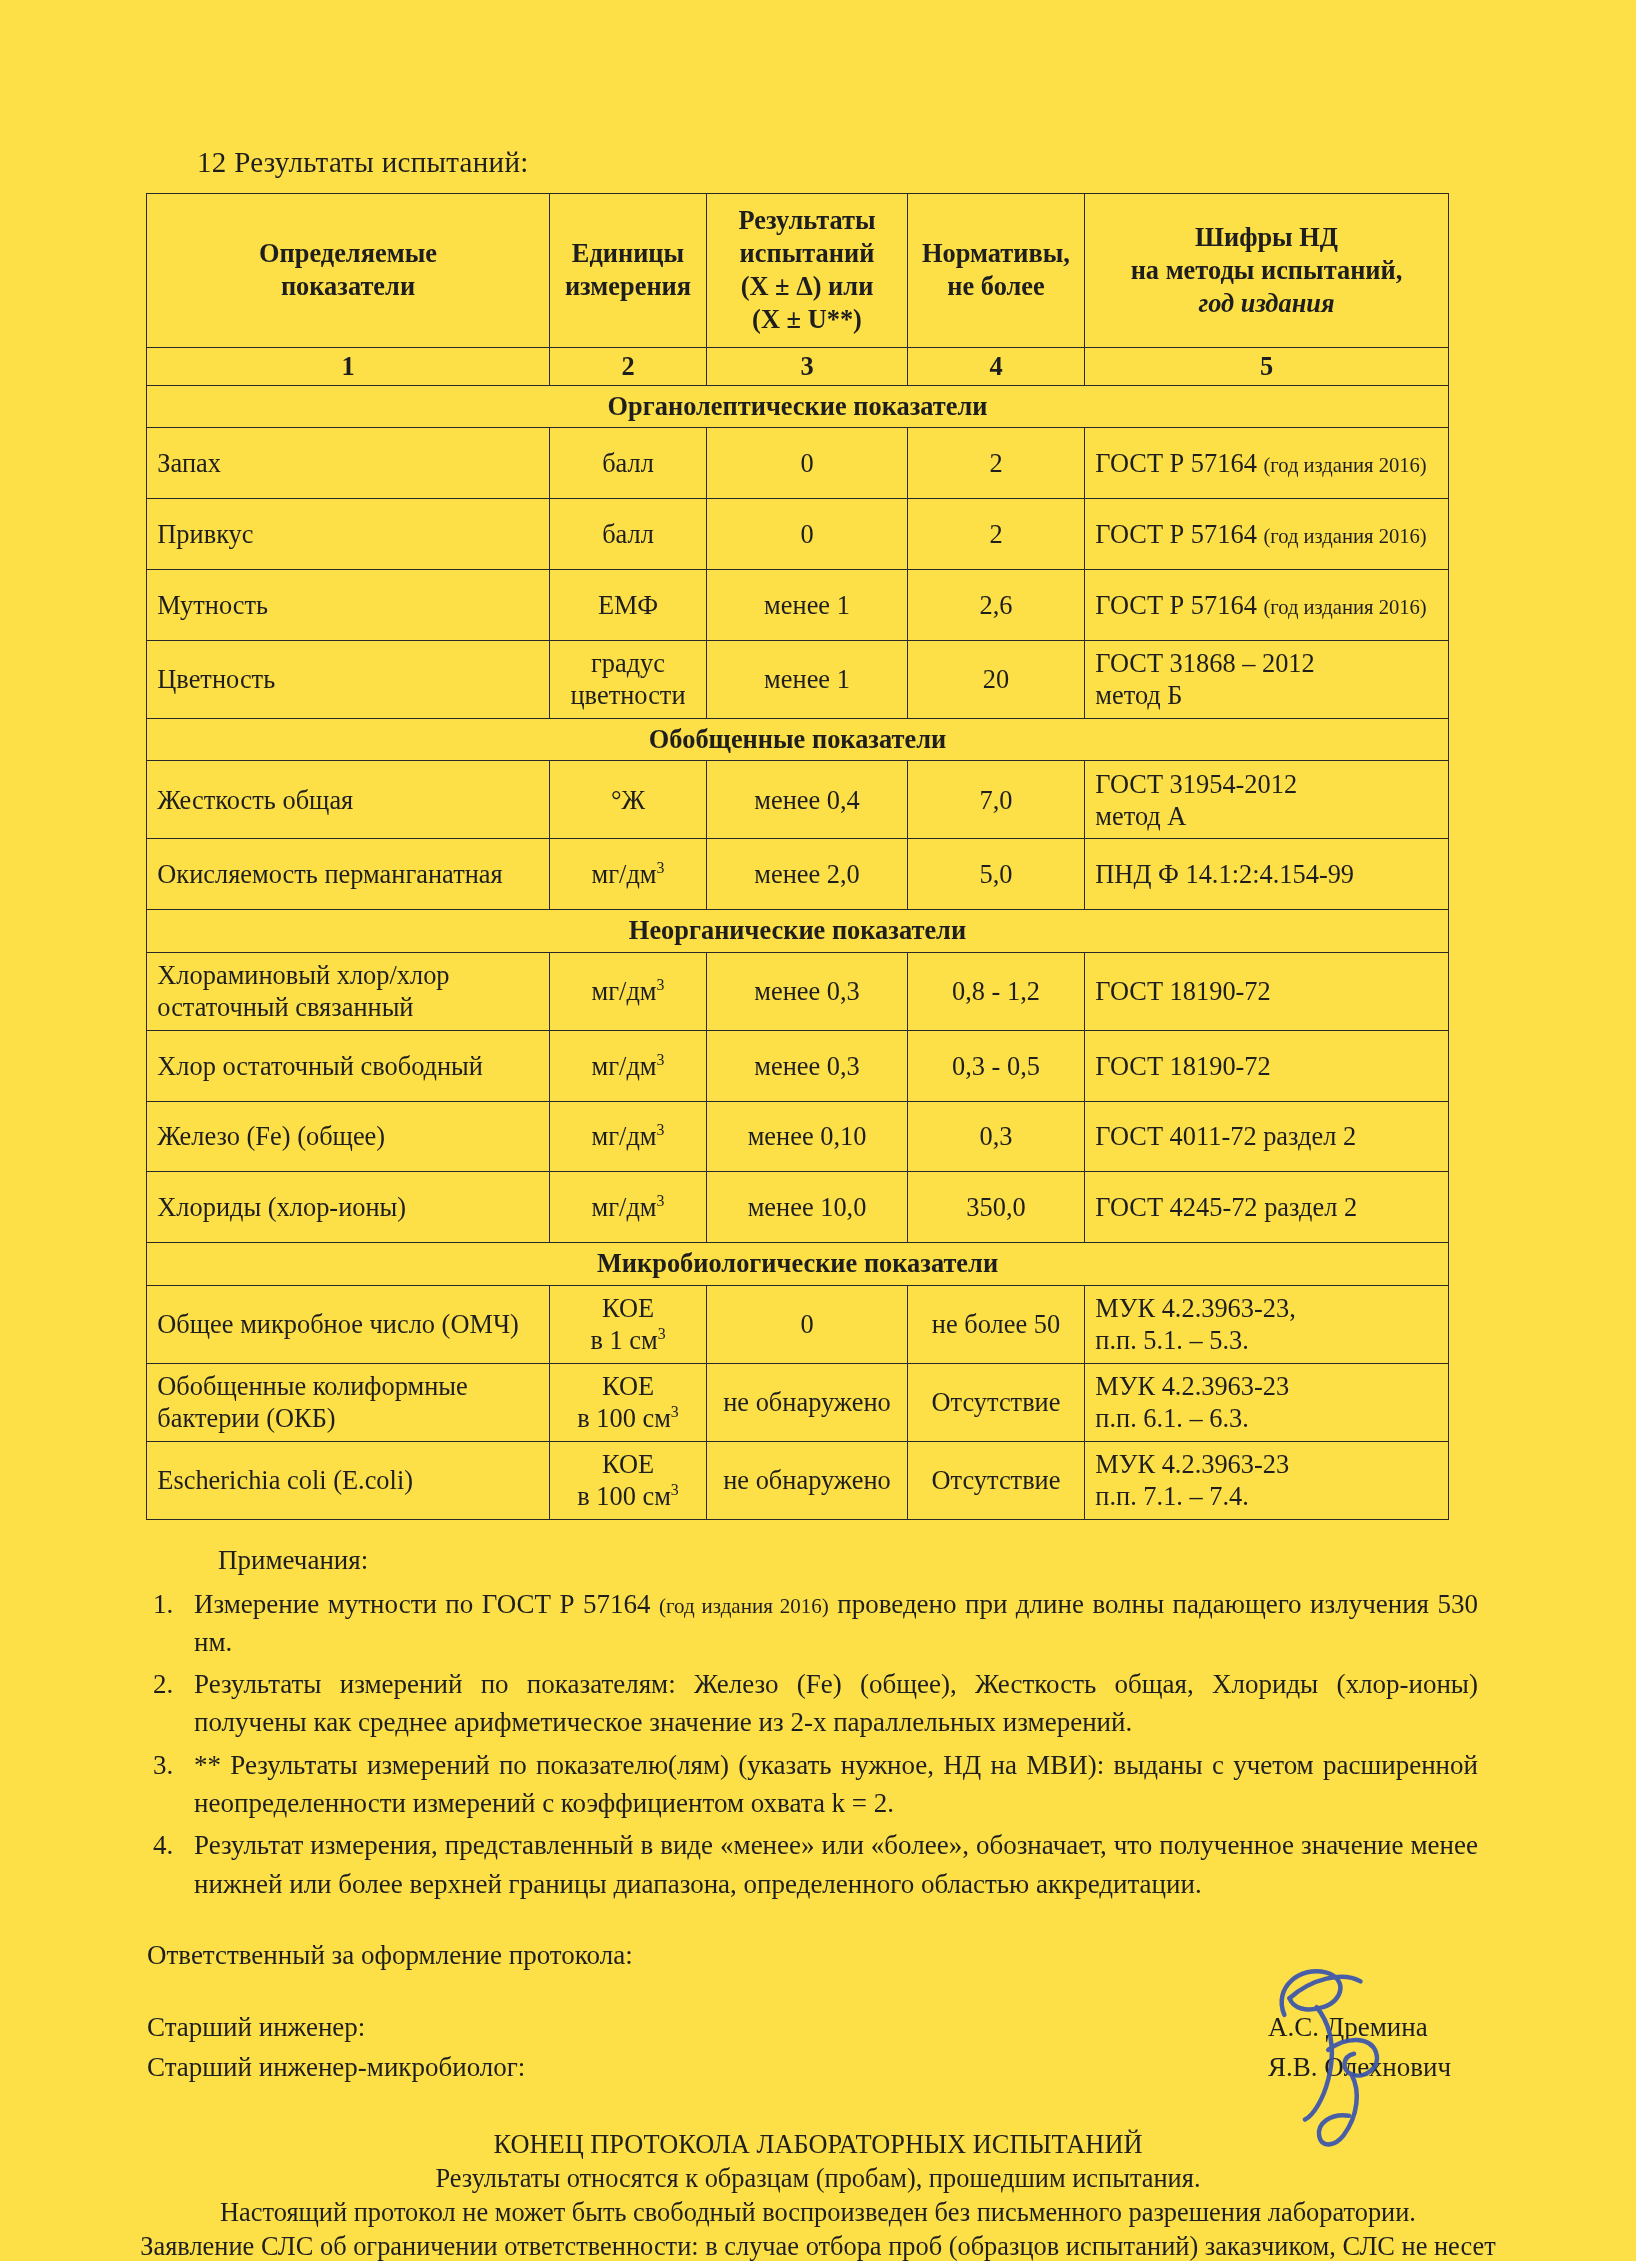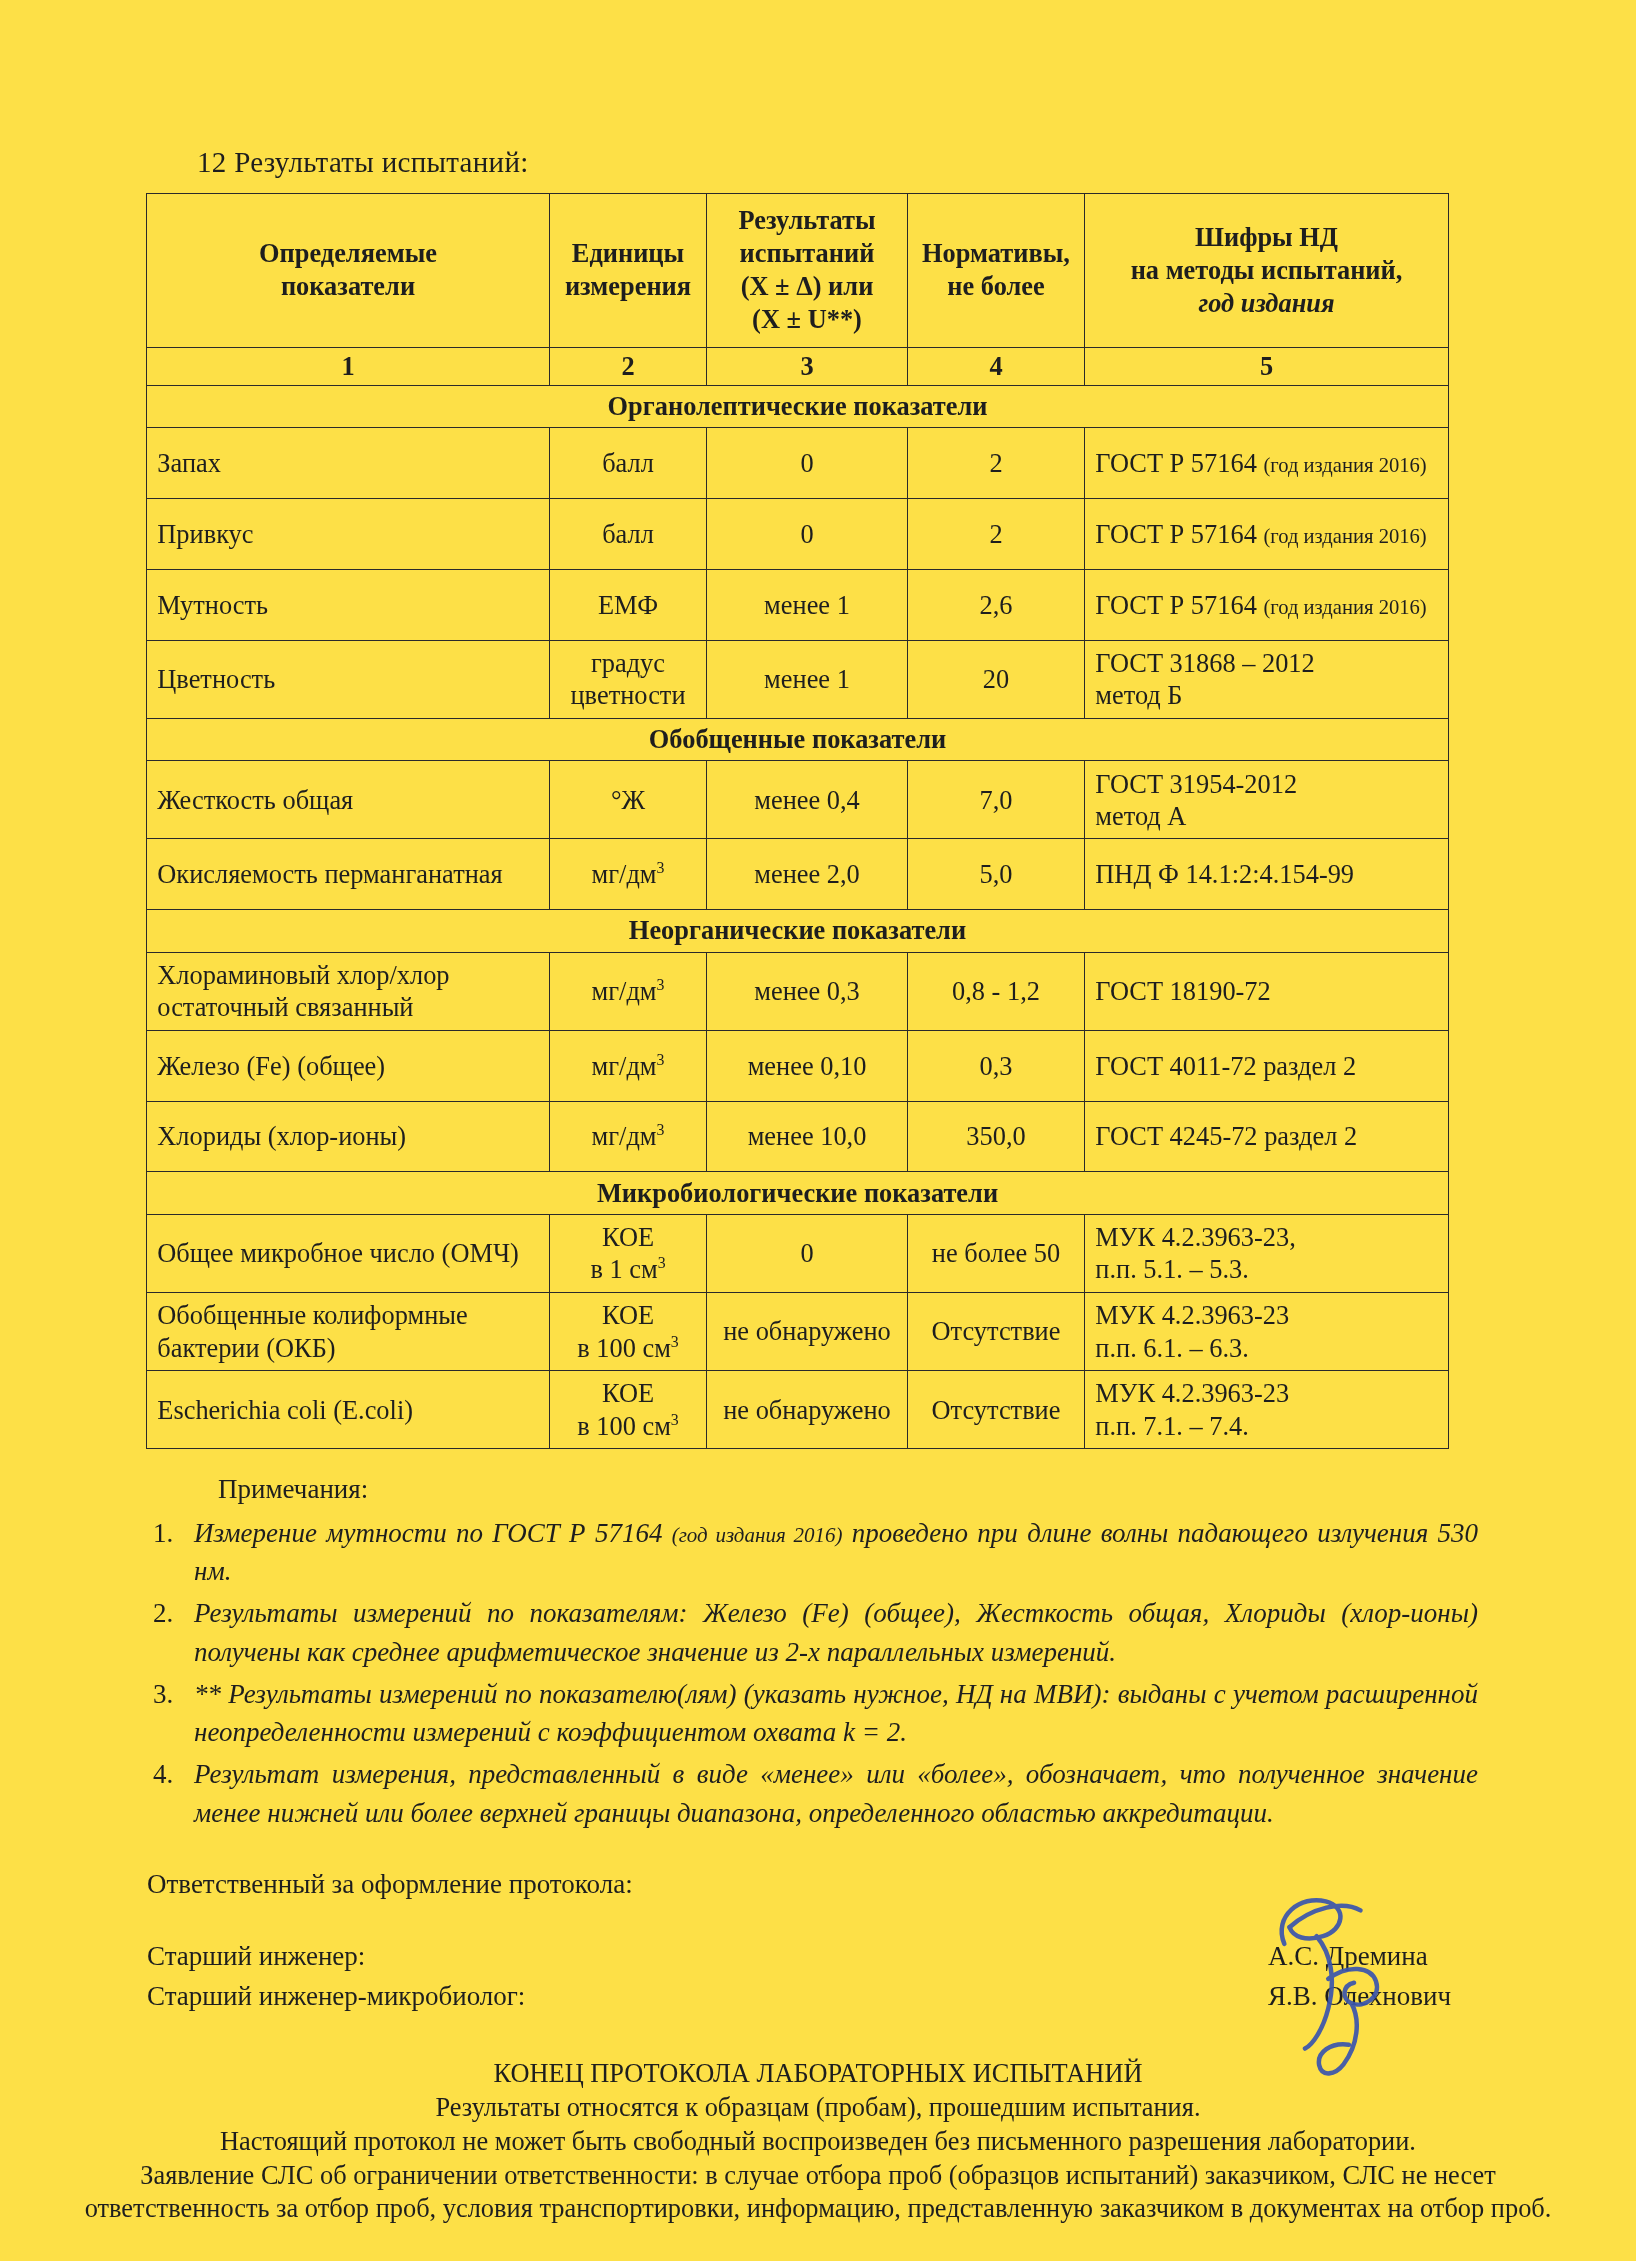--- a/index.html
+++ b/index.html
@@ -50,21 +50,21 @@
   .seg-small{font-size:20.6px;}
   sup{font-size:.6em;line-height:0;vertical-align:super;}
 
   .notes-label{margin:24.5px 0 0 218px;font-size:27px;}
   .notes{margin-top:9px;}
   .note{
     display:flex;margin:3.9px 0 3.9px 153px;width:1325px;
     font-size:27px;line-height:1.42;text-align:justify;
   }
   .note .n{flex:none;width:41px;}
-  .note .t{flex:1;font-style:italic;}
+  .note .t{flex:1;}
   .note .t .seg-small{font-size:21px;}
 
   .responsible{margin:37px 0 0 147px;font-size:27px;}
 
   .signatures{position:relative;margin:41px 0 0 147px;}
   .sig-row{display:flex;align-items:baseline;height:40px;font-size:27px;}
   .sig-role{flex:none;width:1121px;}
   .sig-name{flex:none;}
   .sig-ink{position:absolute;left:1087px;top:-59px;width:213px;height:213px;pointer-events:none;}
 
@@ -166,20 +166,27 @@
         </tr>
         <tr class="data-row">
           <td class="c-name">Хлораминовый хлор/хлор
 остаточный связанный</td>
           <td class="c-unit">мг/дм<sup>3</sup></td>
           <td class="c-result">менее 0,3</td>
           <td class="c-norm">0,8 - 1,2</td>
           <td class="c-method">ГОСТ 18190-72</td>
         </tr>
         <tr class="data-row">
+          <td class="c-name">Хлор остаточный свободный</td>
+          <td class="c-unit">мг/дм<sup>3</sup></td>
+          <td class="c-result">менее 0,3</td>
+          <td class="c-norm">0,3 - 0,5</td>
+          <td class="c-method">ГОСТ 18190-72</td>
+        </tr>
+        <tr class="data-row">
           <td class="c-name">Железо (Fe) (общее)</td>
           <td class="c-unit">мг/дм<sup>3</sup></td>
           <td class="c-result">менее 0,10</td>
           <td class="c-norm">0,3</td>
           <td class="c-method">ГОСТ 4011-72 раздел 2</td>
         </tr>
         <tr class="data-row">
           <td class="c-name">Хлориды (хлор-ионы)</td>
           <td class="c-unit">мг/дм<sup>3</sup></td>
           <td class="c-result">менее 10,0</td>

